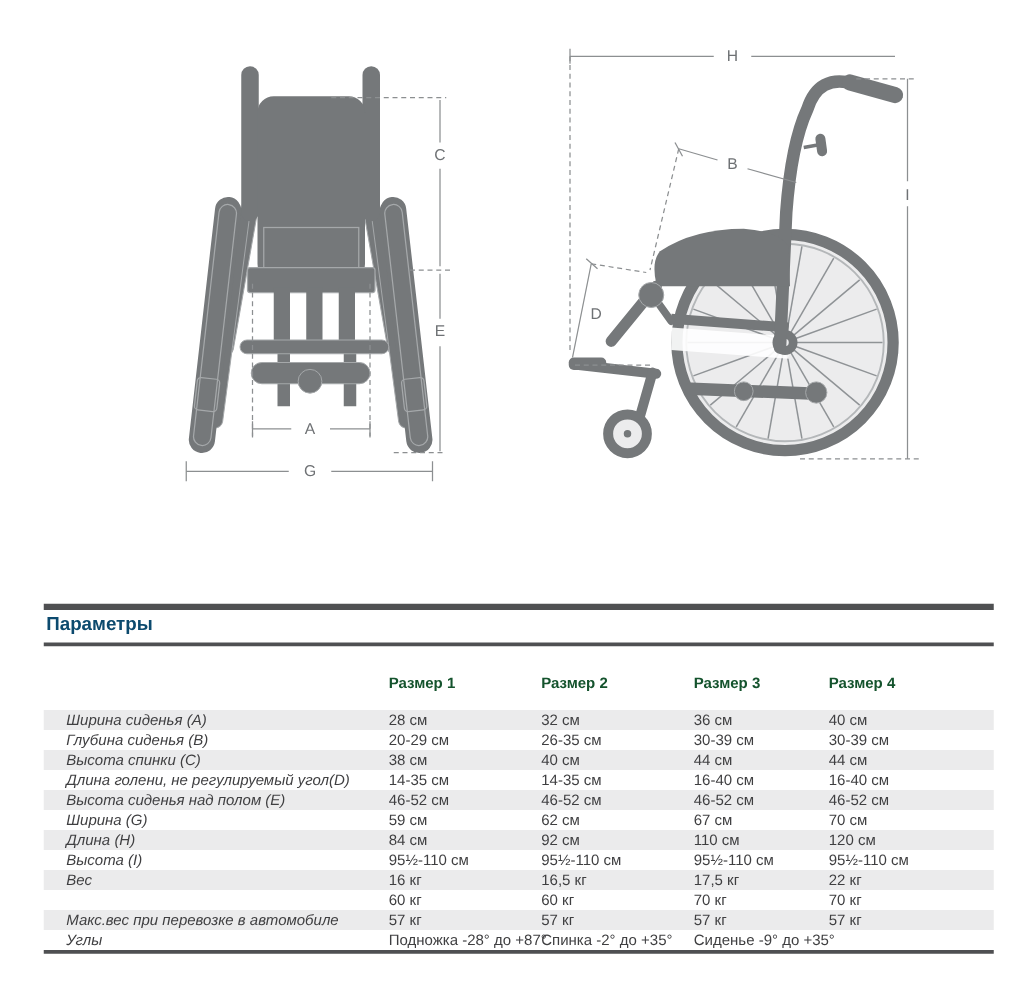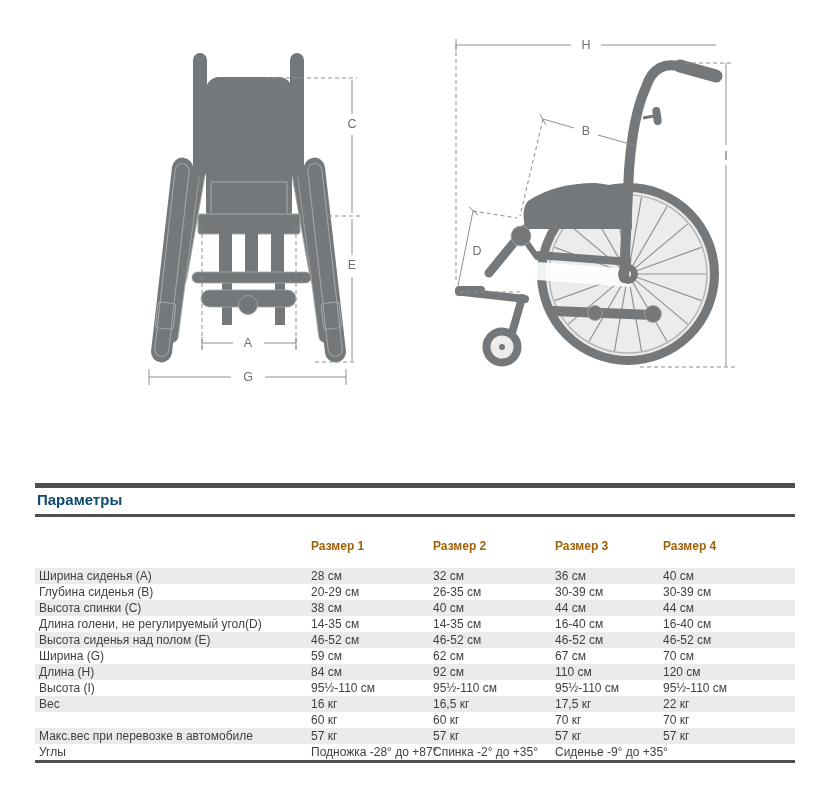--- a/index.html
+++ b/index.html
@@ -7,26 +7,26 @@
         font-family:"Liberation Sans",sans-serif;}
   
   #front-view{position:absolute;left:135px;top:15px;}
   #side-view{position:absolute;left:425px;top:15px;}
   svg text{font-family:"Liberation Sans",sans-serif;font-size:12.5px;fill:#6E7174;}
   
   .spec{position:absolute;left:35px;top:483px;width:760px;}
   .bar-top{position:absolute;top:0;left:0;right:0;height:5px;background:#4F5052;}
   .spec-title{position:absolute;top:8px;left:2px;font-size:15px;font-weight:bold;color:#0c4a6e;}
   .bar-mid{position:absolute;top:31px;left:0;right:0;height:3px;background:#4F5052;}
-  .col-h{position:absolute;top:56px;font-size:12px;font-weight:bold;color:#a16207;white-space:nowrap;}
+  .col-h{position:absolute;top:56px;font-size:12px;font-weight:bold;color:#14532d;white-space:nowrap;}
   .c1{left:276px}.c2{left:398px}.c3{left:520px}.c4{left:628px}
   .rows{position:absolute;top:85px;left:0;right:0;border-bottom:3px solid #4F5052;}
   .row{position:relative;height:16px;font-size:12px;line-height:16px;color:#3F3F41;}
   .row:nth-child(odd){background:#EBEBEC;}
-  .row .lbl{position:absolute;left:4px;white-space:nowrap;}
+  .row .lbl{position:absolute;left:18px;white-space:nowrap;font-style:italic;}
   .row .v{position:absolute;white-space:nowrap;}
 </style>
 </head>
 <body>
 
 <div id="page">
 
   <svg id="front-view" width="250" height="385" viewBox="0 0 250 385">
     <defs>
       <g id="fside">

